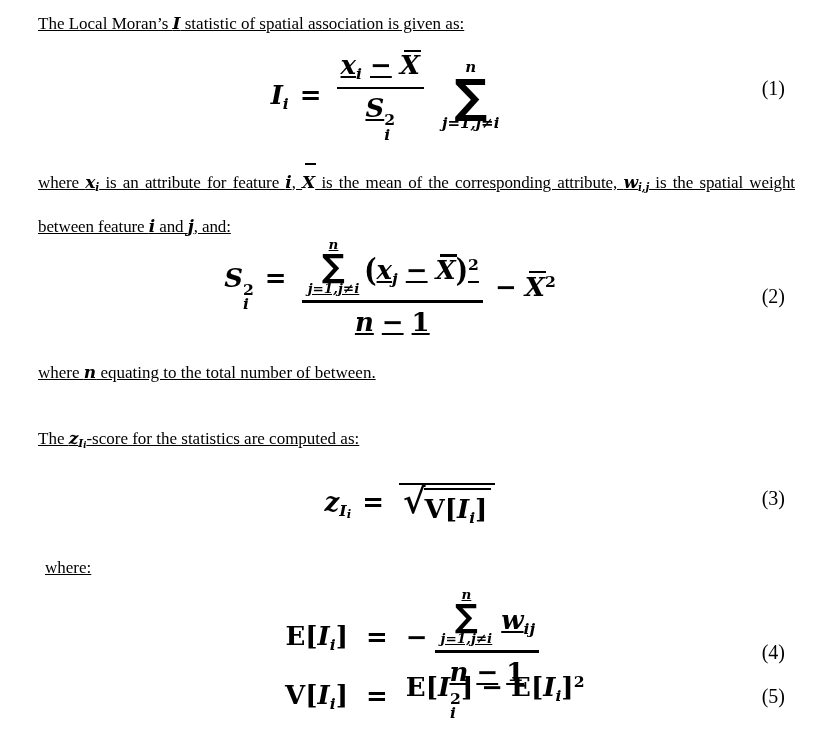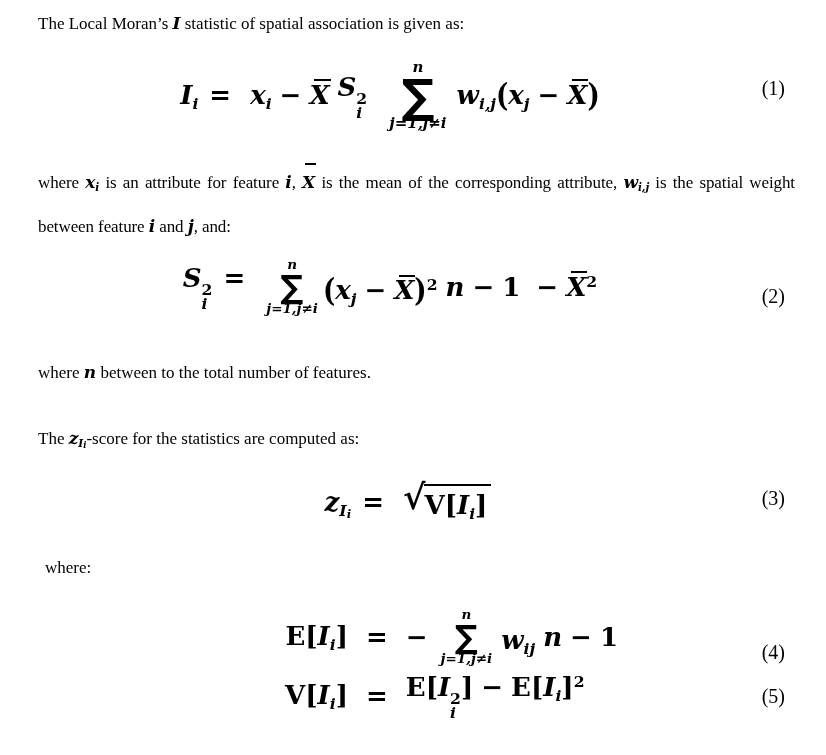--- a/index.html
+++ b/index.html
@@ -1,20 +1,20 @@
 <!DOCTYPE html>
 <html><head>
 <meta charset="utf-8">
 <style>
   html,body{margin:0;padding:0;background:#fff;}
   #page{position:relative;width:826px;height:755px;background:#ffffff;color:#000;
         font-family:"Liberation Serif",serif;overflow:hidden;}
 
   
-  .para{position:absolute;left:38px;font-size:17px;line-height:1.32;color:#000;}
+  .para{position:absolute;left:38px;font-size:17px;line-height:1.32;color:#000;text-decoration:underline;}
   #p1{top:12px;}
   #p2{top:163px;width:757px;text-align:justify;line-height:39px;letter-spacing:-0.1px;}
   #p3{top:361px;}
   #p4{top:427px;}
   #p5{top:557px;left:45px;}
 
   
   .imath{font-family:"DejaVu Serif","DejaVu Sans",serif;font-weight:bold;font-style:italic;}
   .bmath{font-family:"DejaVu Serif","DejaVu Sans",serif;font-weight:bold;font-style:italic;}
   .isub{font-family:"DejaVu Serif",serif;font-weight:bold;font-style:italic;
@@ -37,21 +37,21 @@
   .rel{font-style:normal;margin:0 11px;}
   .op{font-style:normal;margin:0 8px;}
   .neg{font-style:normal;margin-right:3px;}
 
   .msub{font-size:60%;vertical-align:-0.32em;}
   .msup{font-size:60%;vertical-align:0.55em;}
   .msub2{font-size:76%;vertical-align:-0.2em;}
   .msupsub{display:inline-flex;flex-direction:column;align-items:flex-start;
            font-size:60%;line-height:0.95;vertical-align:-0.5em;}
 
-  .frac{display:inline-flex;flex-direction:row;align-items:center;margin:0 4px;}
+  .frac{display:inline-flex;flex-direction:column;align-items:center;margin:0 4px;text-decoration:underline;}
   .frac .num,.frac .den{padding:0 4px;text-align:center;}
   .fline{align-self:stretch;height:2.4px;background:#000;margin:3px 0;}
 
   .bigop{display:inline-flex;flex-direction:column;align-items:center;line-height:1;
          margin:0 10px 0 14px;}
   .bigop .lim{font-size:15px;font-style:italic;line-height:1.15;font-weight:bold;}
   .bigop .sigma{font-size:46px;line-height:0.84;font-style:normal;
                 font-family:"DejaVu Sans","DejaVu Serif",sans-serif;}
   .bigop.small{margin:0 2px;}
   .bigop.small .sigma{font-size:32px;line-height:0.88;}
@@ -90,21 +90,20 @@
       <span class="den g"><span class="mi">S</span><span class="msupsub">
             <span class="mr">2</span>
             <span class="mi">i</span>
           </span></span>
     </span>
     <span class="bigop">
         <span class="lim">n</span>
         <span class="sigma">∑</span>
         <span class="lim">j=1,j≠i</span>
       </span>
-    <span class="g"><span class="mi">w</span><span class="msub mi">i,j</span><span class="paren">(</span><span class="mi">x</span><span class="msub mi">j</span><span class="op">−</span><span class="mi xbar">X</span><span class="paren">)</span></span>
   </div>
   <span class="eqno" id="no1">(1)</span>
 
   <div class="para" id="p2"><span>where </span><span class="imath">x</span><span class="isub">i</span><span> is an attribute for feature </span><span class="imath">i</span><span>, </span><span class="imath xbar">X</span><span> is the mean of the corresponding attribute, </span><span class="imath">w</span><span class="isub">i,j</span><span> is the spatial weight between feature </span><span class="imath">i</span><span> and </span><span class="imath">j</span><span>, and:</span></div>
 
   <div class="eq" id="eq2">
     <span class="g"><span class="mi">S</span><span class="msupsub">
           <span class="mr">2</span>
           <span class="mi">i</span>
         </span><span class="rel">=</span></span>
@@ -117,21 +116,21 @@
           </span>
         <span class="g raise"><span class="paren">(</span><span class="mi">x</span><span class="msub mi">j</span><span class="op">−</span><span class="mi xbar">X</span><span class="paren">)</span><span class="msup mr">2</span></span>
       </span>
       <span class="fline"></span>
       <span class="den g"><span class="mi">n</span><span class="op">−</span><span class="mr">1</span></span>
     </span>
     <span class="g"><span class="op">−</span><span class="mi xbar">X</span><span class="msup mr">2</span></span>
   </div>
   <span class="eqno" id="no2">(2)</span>
 
-  <div class="para" id="p3"><span>where </span><span class="imath">n</span><span> between to the total number of features.</span></div>
+  <div class="para" id="p3"><span>where </span><span class="imath">n</span><span> equating to the total number of between.</span></div>
 
   <div class="para" id="p4"><span>The </span><span class="imath">z</span><span class="isub"><span>I</span><span class="isub2">i</span></span><span>-score for the statistics are computed as:</span></div>
 
   <div class="eq" id="eq3">
     <span class="g"><span class="mi">z</span><span class="msub"><span class="mi">I</span><span class="msub2 mi">i</span></span><span class="rel">=</span></span>
     <span class="frac">
       <span class="fline"></span>
       <span class="den g"><span class="sqrt">
             <span class="rsign">√</span>
             <span class="rbody"><span class="mr">V</span><span class="mr">[</span><span class="mi">I</span><span class="msub mi">i</span><span class="mr">]</span></span>

